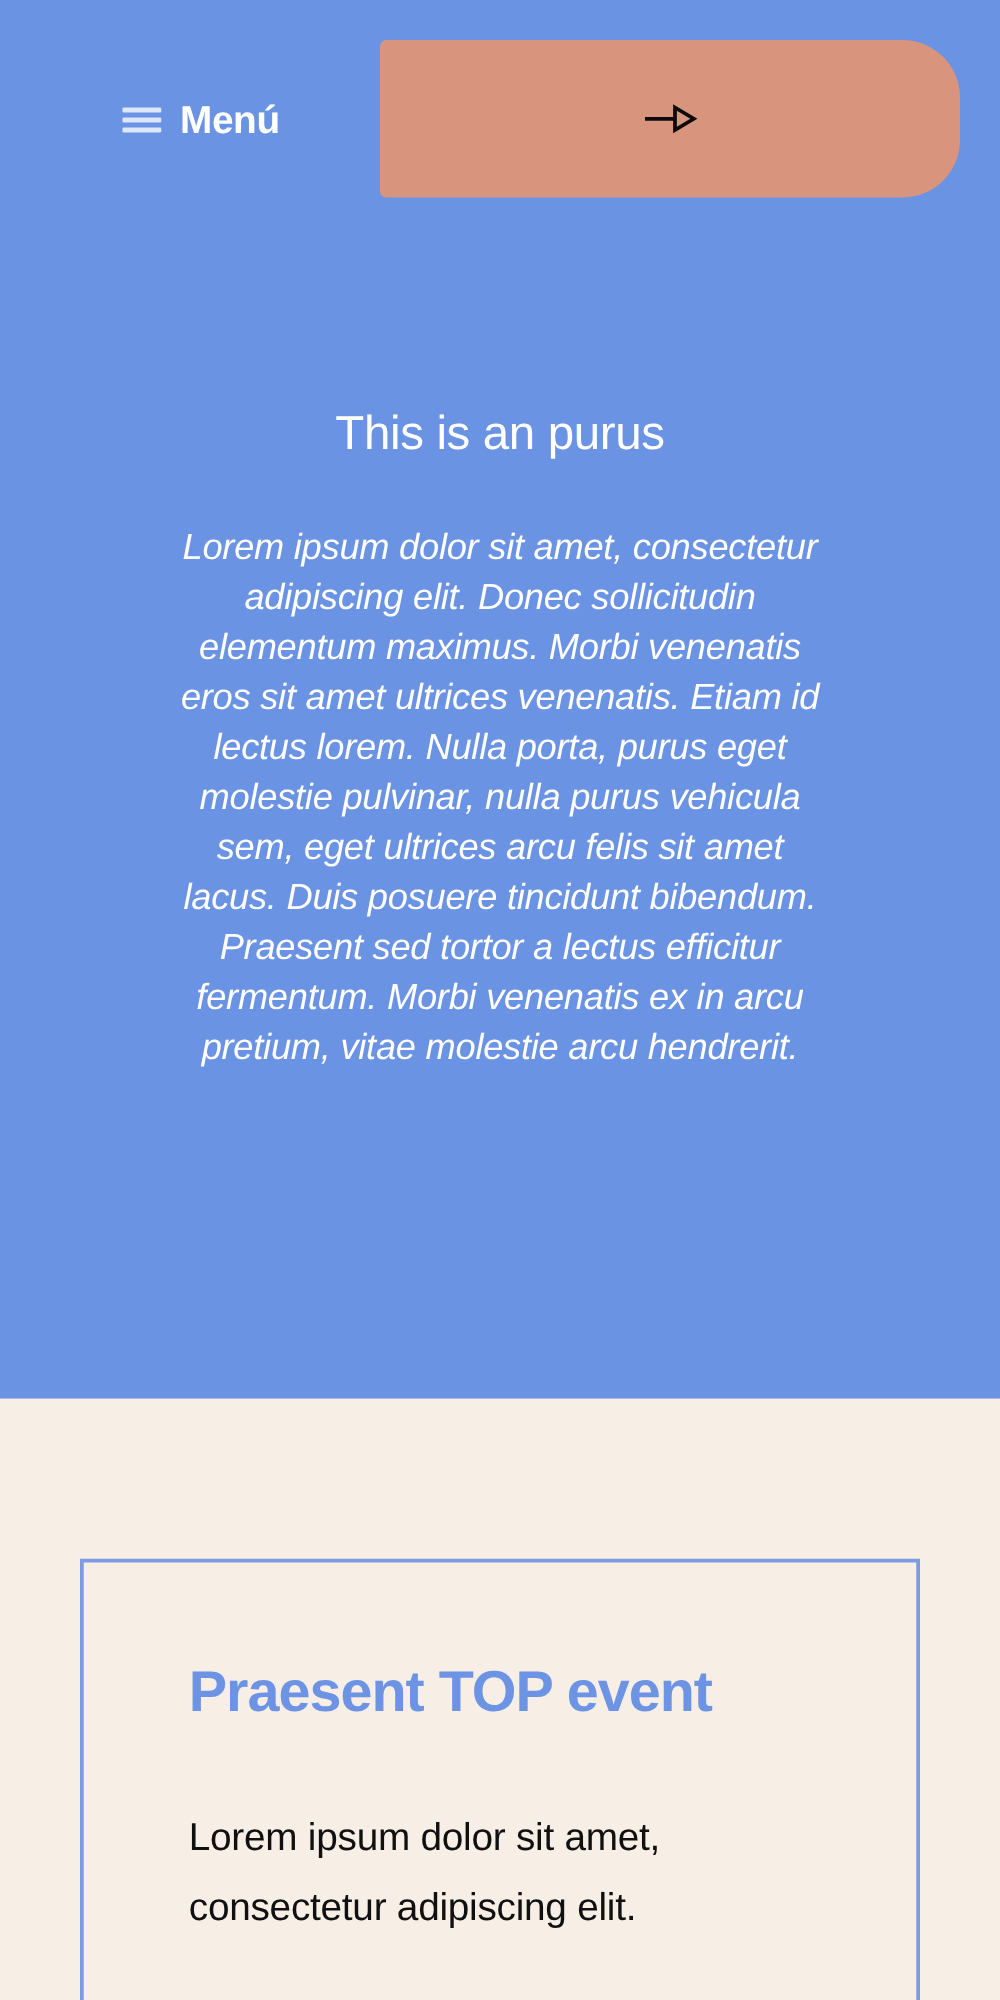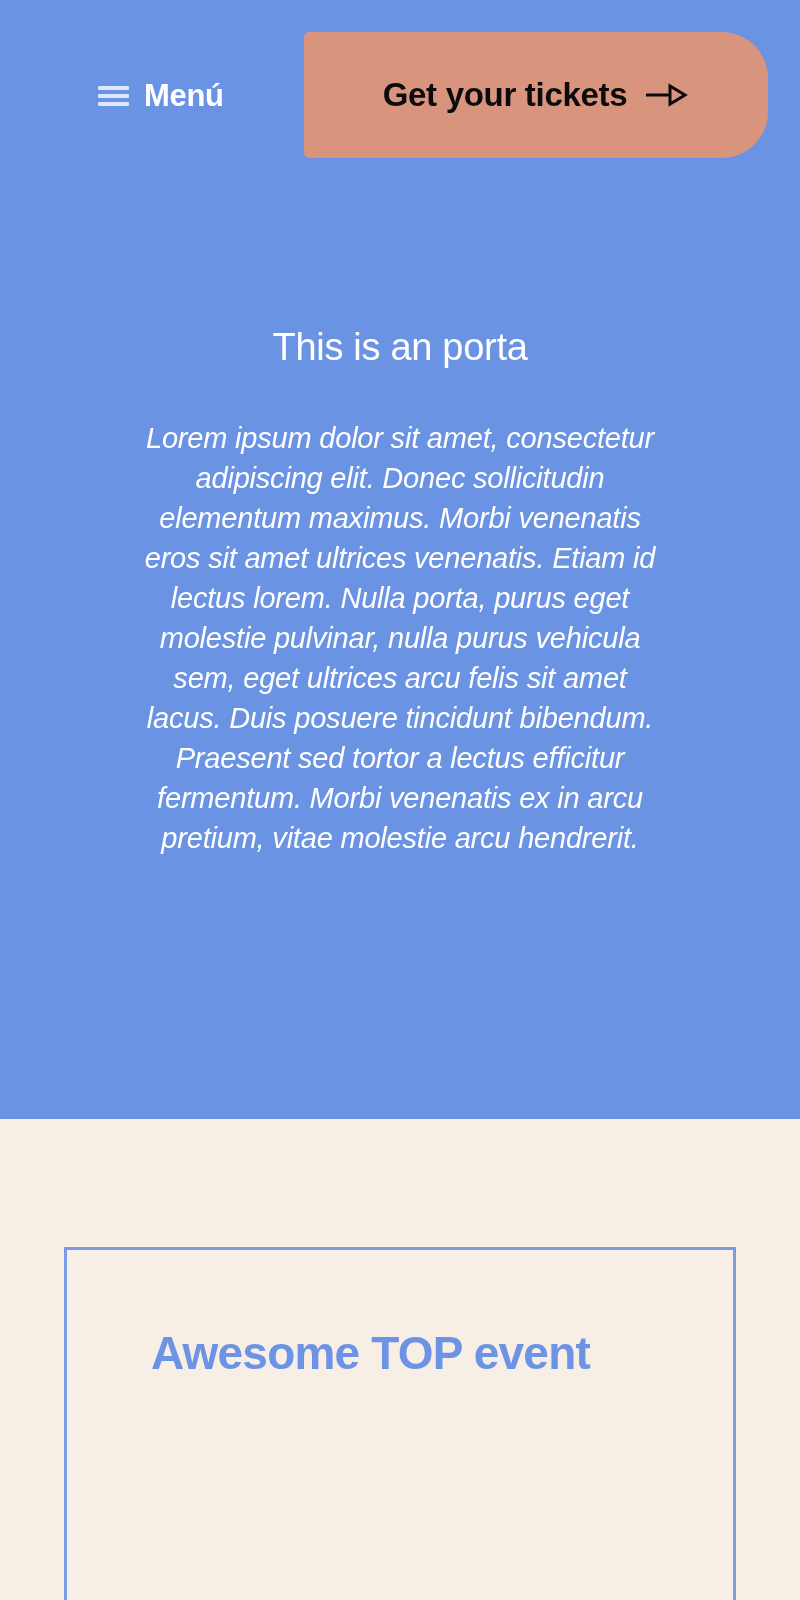--- a/index.html
+++ b/index.html
@@ -101,45 +101,46 @@
     <button class="menu-btn">
       <span class="hamburger">
         <i></i>
           <i></i>
           <i></i>
       </span>
       <span class="menu-label">Menú</span>
     </button>
 
     <a class="cta">
-      <span class="cta-label">Get your tickets</span>
       <svg class="arrow-icon" width="46" height="28" viewBox="0 0 46 28" aria-hidden="true">
         <line x1="3" y1="14" x2="27" y2="14" stroke="#0b0b0b" stroke-width="3"></line>
         <polygon points="27,5 42,14 27,23" fill="none" stroke="#0b0b0b" stroke-width="3" stroke-linejoin="miter"></polygon>
       </svg>
     </a>
 
 
-    <p class="hero-intro">This is an porta</p>
+    <p class="hero-intro">This is an purus</p>
 
     <p class="hero-lead">Lorem ipsum dolor sit amet, consectetur
 adipiscing elit. Donec sollicitudin
 elementum maximus. Morbi venenatis
 eros sit amet ultrices venenatis. Etiam id
 lectus lorem. Nulla porta, purus eget
 molestie pulvinar, nulla purus vehicula
 sem, eget ultrices arcu felis sit amet
 lacus. Duis posuere tincidunt bibendum.
 Praesent sed tortor a lectus efficitur
 fermentum. Morbi venenatis ex in arcu
 pretium, vitae molestie arcu hendrerit.</p>
 
   </section>
 
   <section class="events">
 
     <article class="event-card">
-      <h2 class="event-card-title">Awesome TOP event</h2>
+      <h2 class="event-card-title">Praesent TOP event</h2>
+      <p class="event-card-body">Lorem ipsum dolor sit amet,
+consectetur adipiscing elit.</p>
     </article>
 
   </section>
 
 </div>
 
 </body></html>

